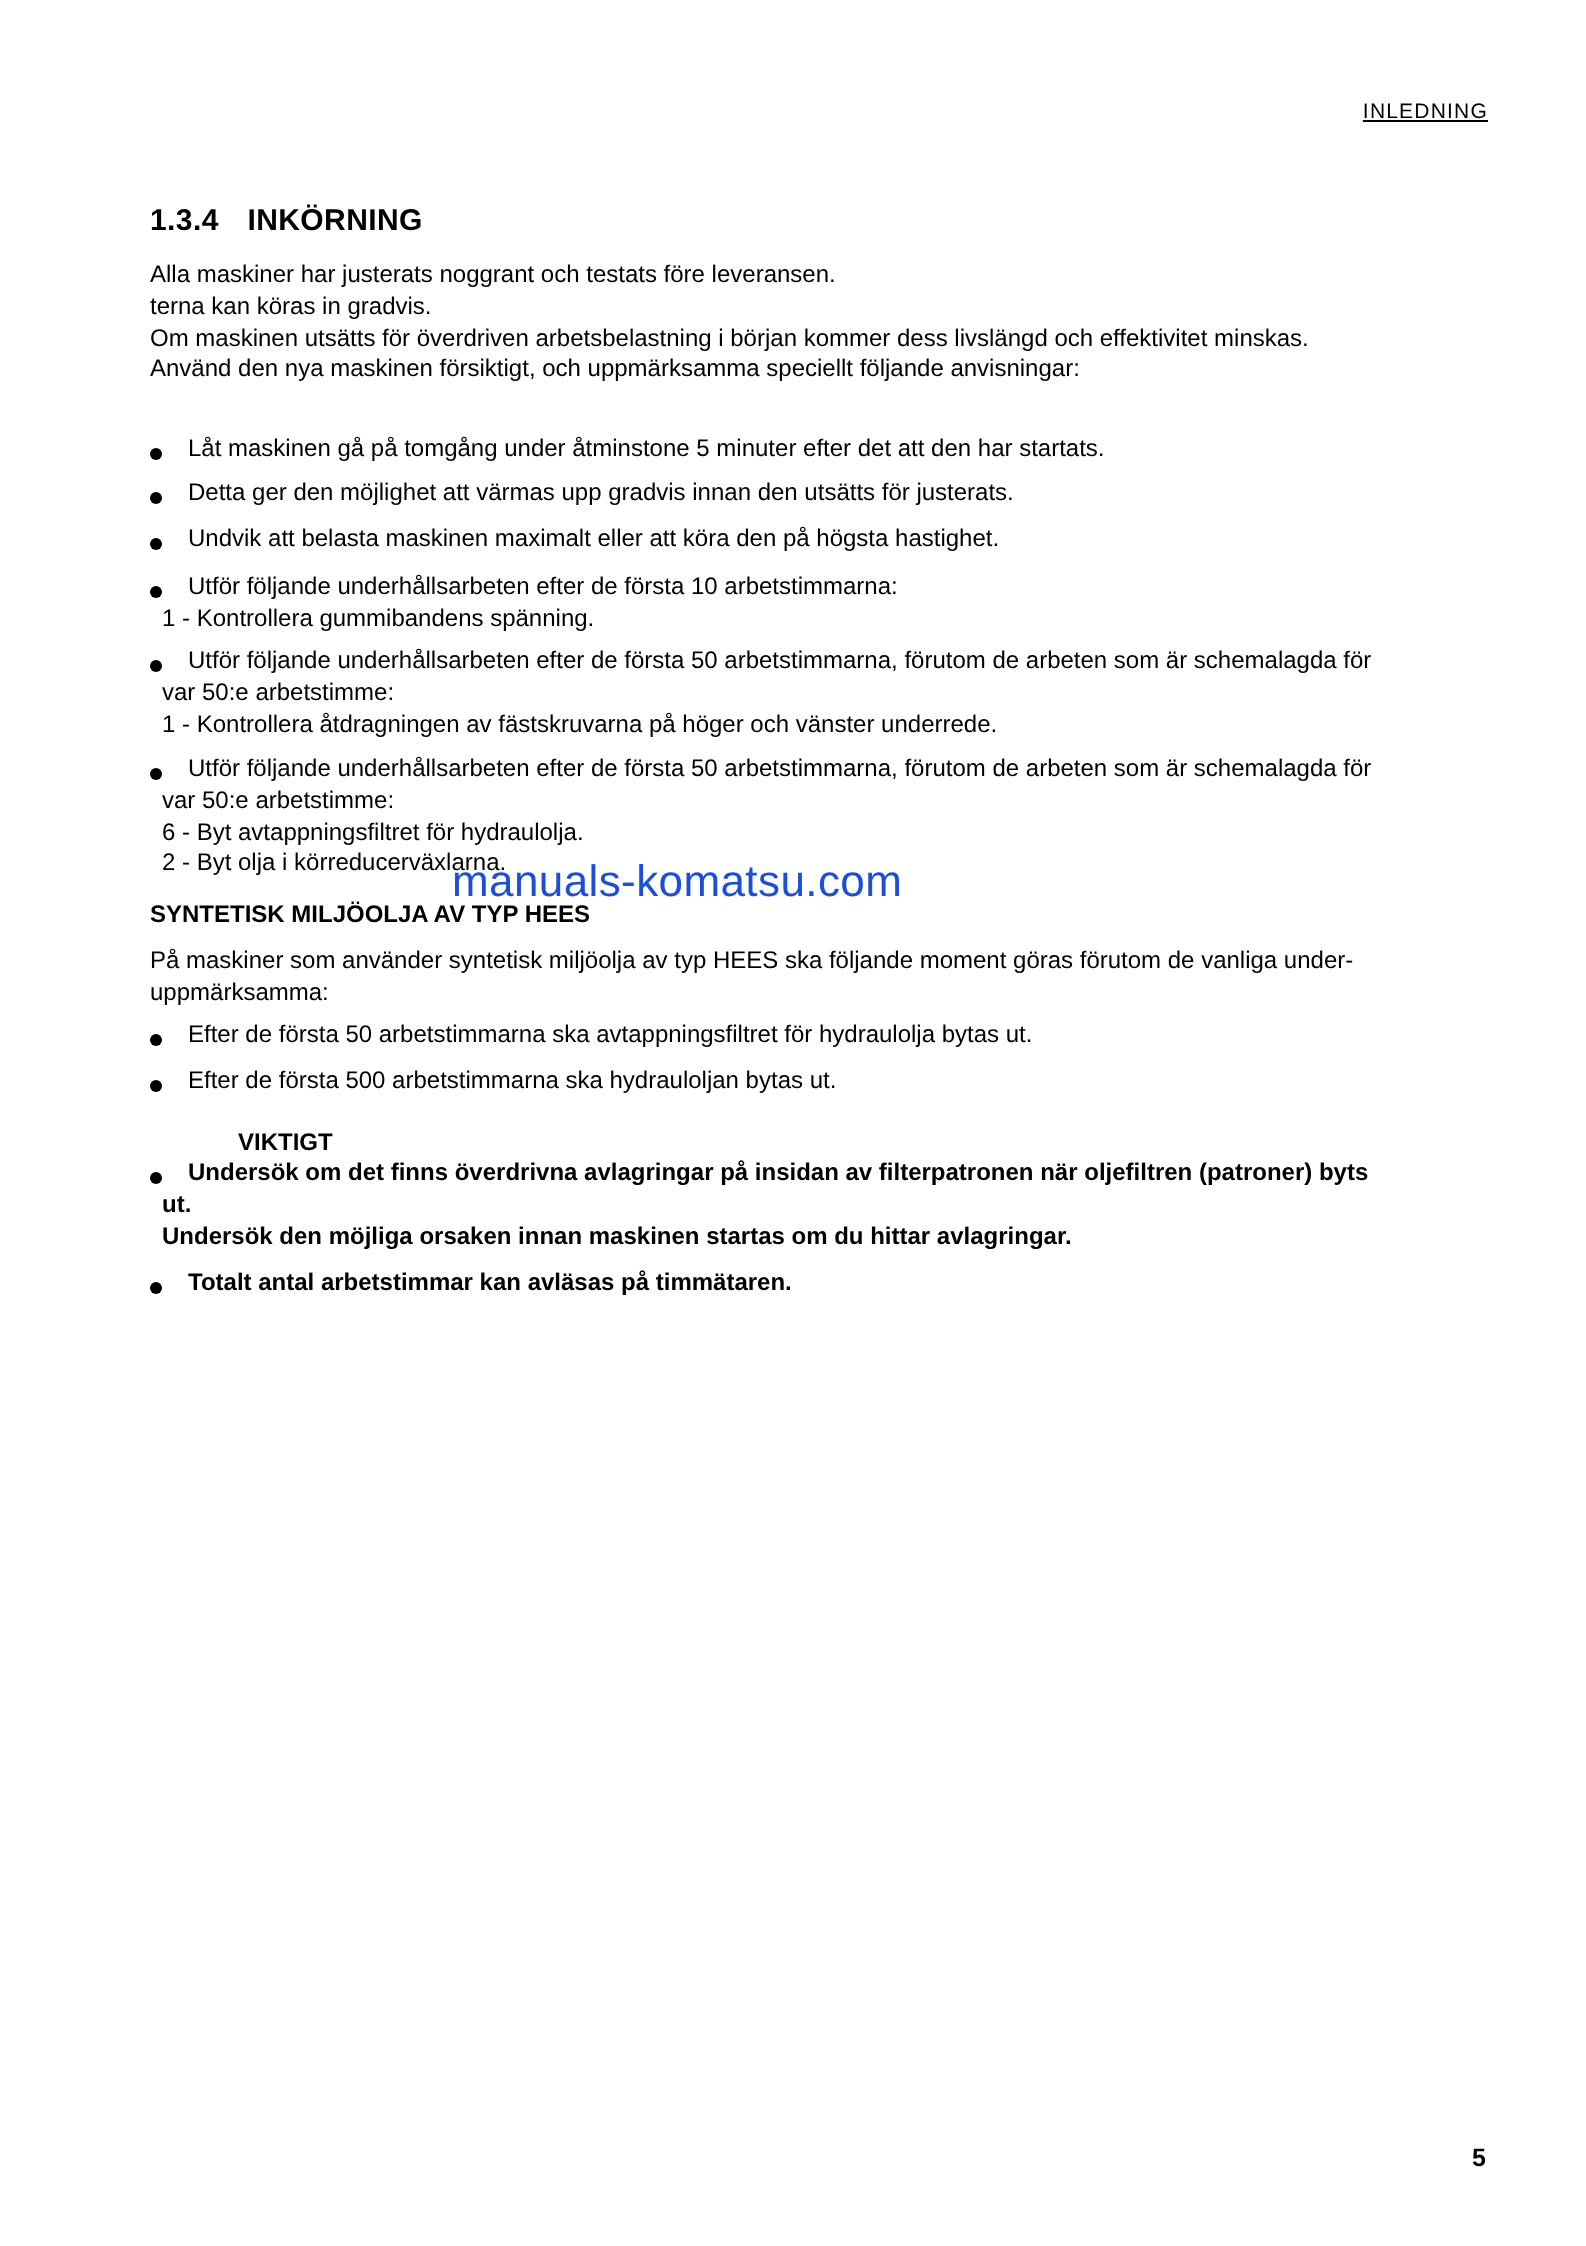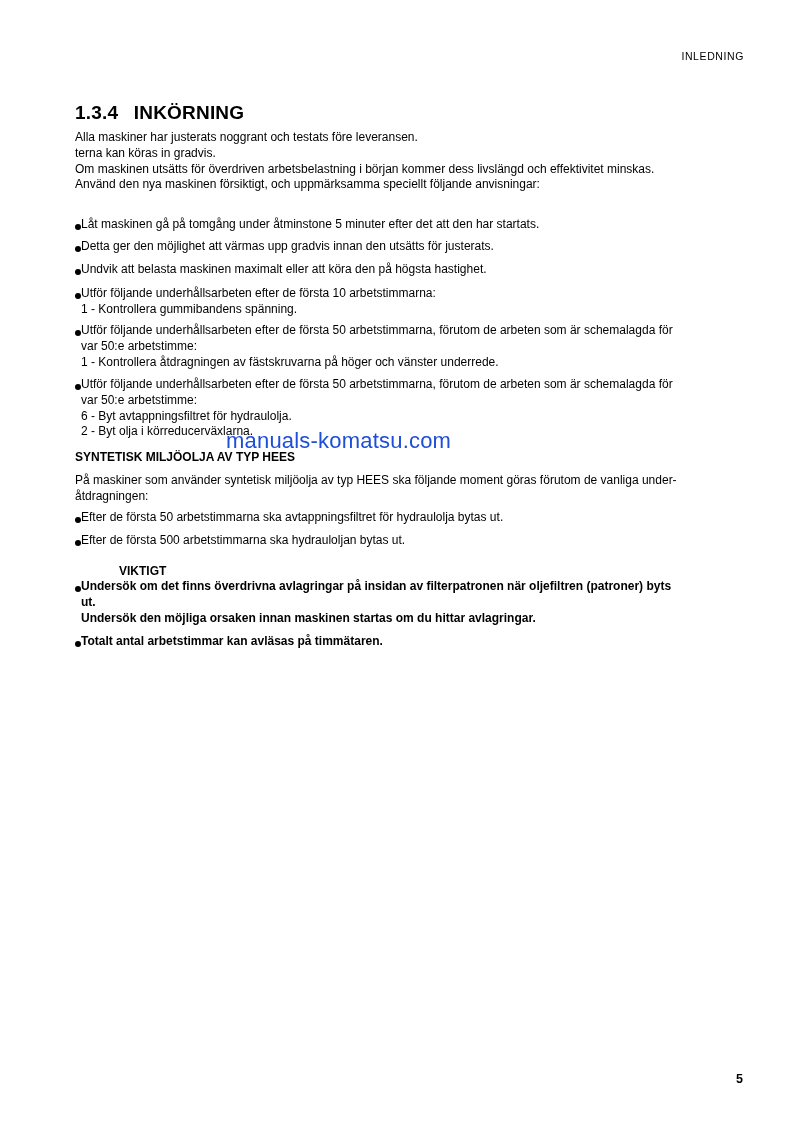--- a/index.html
+++ b/index.html
@@ -3,41 +3,41 @@
 <meta charset="utf-8">
 <style>
   html, body { margin: 0; padding: 0; background: #ffffff; }
   body {
     width: 793px; height: 1123px; position: relative; overflow: hidden;
     font-family: "Liberation Sans", "DejaVu Sans", sans-serif;
     color: #000; font-size: 12px;
   }
   .header-right {
     position: absolute; top: 50px; right: 49px;
-    font-size: 10.5px; letter-spacing: 0.6px;
+    font-size: 10.5px; letter-spacing: 0.6px; text-decoration: underline;
   }
   .section-title {
     position: absolute; top: 102px; left: 75px;
-    font-size: 19px; font-weight: bold; letter-spacing: 0.2px;
+    font-size: 15px; font-weight: bold; letter-spacing: 0.2px;
   }
   .section-title .num { margin-right: 10px; }
   .content {
     position: absolute; left: 75px; width: 670px;
     font-size: 12px; line-height: 15.8px;
   }
   .para { margin: 0; }
   .bullet {
     position: absolute; left: 75px; width: 670px;
     line-height: 15.8px; font-size: 12px;
   }
   .bullet .dot {
     position: absolute; left: 0; top: 7px;
     width: 6px; height: 6px; border-radius: 50%; background: #000;
   }
-  .bullet .text { margin-left: 6px; display: block; }
+  .bullet .text { margin-left: 19px; display: block; }
   .bullet .sub { margin-left: 6px; display: block; }
   .subheading {
     position: absolute; left: 75px; font-weight: bold; font-size: 12px;
   }
   .bold { font-weight: bold; }
   .watermark {
     position: absolute; left: 226px; top: 428px;
     font-size: 22px; color: #1d4ed8; letter-spacing: 0.2px;
   }
   .page-number {
@@ -97,21 +97,21 @@
     <span class="text">Utför följande underhållsarbeten efter de första 50 arbetstimmarna, förutom de arbeten som är schemalagda för</span>
     <span class="sub">var 50:e arbetstimme:</span>
     <span class="sub">6 - Byt avtappningsfiltret för hydraulolja.</span>
     <span class="sub">2 - Byt olja i körreducerväxlarna.</span>
   </div>
 
   <div class="subheading" style="top:450px;">SYNTETISK MILJÖOLJA AV TYP HEES</div>
 
   <div class="content" style="top:452px;margin-top:21px;">
     <div class="para">På maskiner som använder syntetisk miljöolja av typ HEES ska följande moment göras förutom de vanliga under-</div>
-    <div class="para">åtdragningen:</div>
+    <div class="para">uppmärksamma:</div>
   </div>
 
   <div class="bullet" style="top:510px;">
     <span class="dot"></span>
     <span class="text">Efter de första 50 arbetstimmarna ska avtappningsfiltret för hydraulolja bytas ut.</span>
   </div>
 
   <div class="bullet" style="top:533px;">
     <span class="dot"></span>
     <span class="text">Efter de första 500 arbetstimmarna ska hydrauloljan bytas ut.</span>

